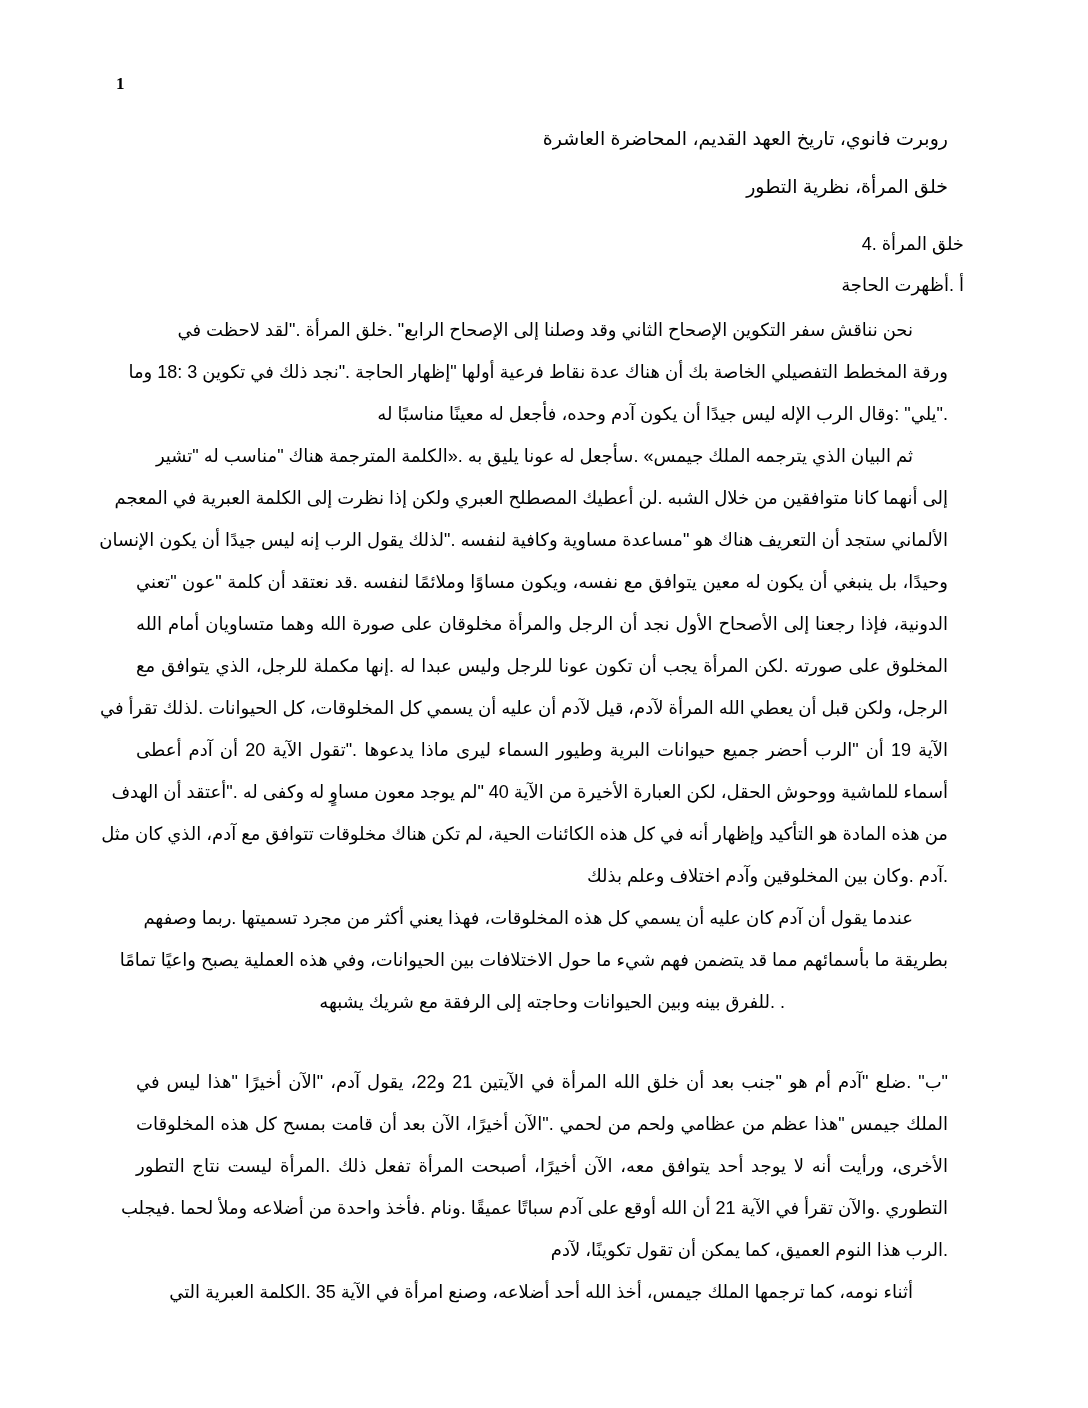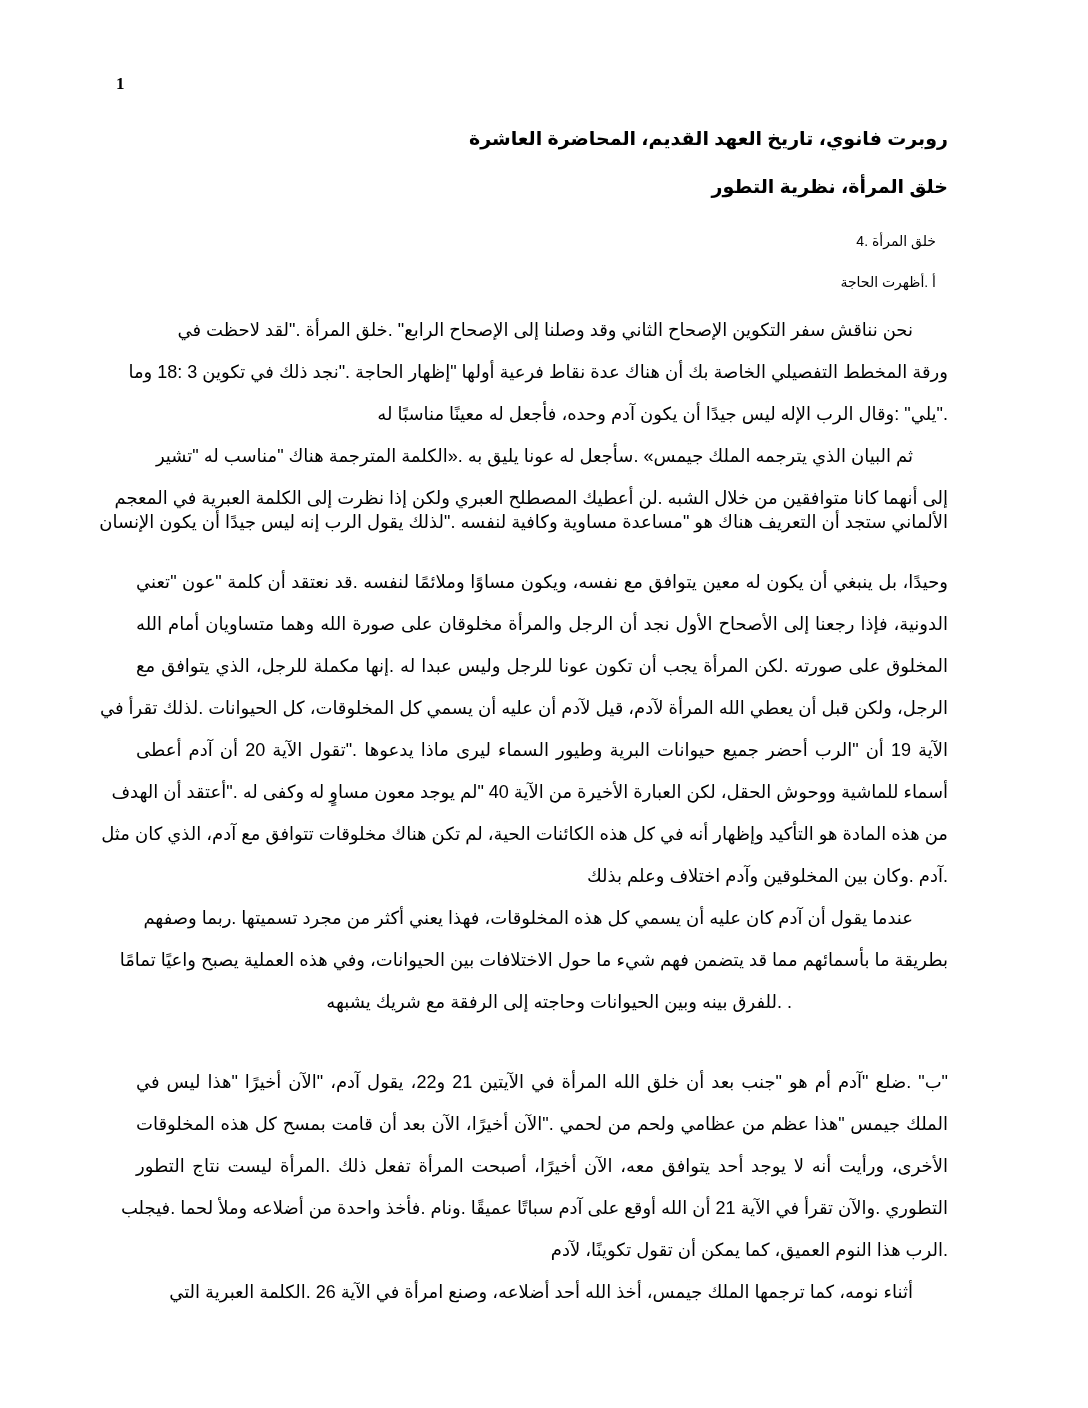--- a/index.html
+++ b/index.html
@@ -1,24 +1,24 @@
 <!DOCTYPE html>
 <html><head>
 <meta charset="utf-8">
 <style>
   html, body { margin: 0; padding: 0; background: #ffffff; }
   body { width: 1088px; height: 1408px; position: relative; overflow: hidden;
          font-family: "Liberation Sans", "DejaVu Sans", sans-serif; color: #000; }
   .page-number { position: absolute; left: 116px; top: 74px; font-family: "Liberation Serif", serif;
                  font-weight: bold; font-size: 17px; }
   .title { position: absolute; right: 140px; direction: rtl; text-align: center;
-           font-weight: bold; font-size: 19px; white-space: nowrap; }
+           font-weight: normal; font-size: 19px; white-space: nowrap; }
   .title-1 { top: 127px; }
   .title-2 { top: 175px; }
-  .heading { position: absolute; right: 152px; direction: rtl; font-size: 14px; white-space: nowrap; }
+  .heading { position: absolute; right: 124px; direction: rtl; font-size: 18px; white-space: nowrap; }
   .heading-1 { top: 233px; }
   .heading-2 { top: 274px; margin-left: 36px; }
   .line { position: absolute; left: 136px; right: 140px; direction: rtl; font-size: 18px;
           white-space: nowrap; text-align: justify; text-align-last: justify; height: 28px; line-height: 28px; }
   .line.last { text-align-last: right; }
   .line.indent { right: 175px; margin-left: 48px; }
 </style>
 </head>
 <body>
 
@@ -30,32 +30,32 @@
 
   <div class="heading heading-1">خلق المرأة .4</div>
   <div class="heading heading-2">أ .أظهرت الحاجة</div>
 
   <div>
     <div class="line indent" style="top:316px">نحن نناقش سفر التكوين الإصحاح الثاني وقد وصلنا إلى الإصحاح الرابع" .خلق المرأة ."لقد لاحظت في</div>
     <div class="line" style="top:358px">ورقة المخطط التفصيلي الخاصة بك أن هناك عدة نقاط فرعية أولها "إظهار الحاجة ."نجد ذلك في تكوين 3 :18 وما</div>
     <div class="line last" style="top:400px">."يلي" :وقال الرب الإله ليس جيدًا أن يكون آدم وحده، فأجعل له معينًا مناسبًا له</div>
     <div class="line indent" style="top:442px">ثم البيان الذي يترجمه الملك جيمس» .سأجعل له عونا يليق به .«الكلمة المترجمة هناك "مناسب له "تشير</div>
     <div class="line" style="top:484px">إلى أنهما كانا متوافقين من خلال الشبه .لن أعطيك المصطلح العبري ولكن إذا نظرت إلى الكلمة العبرية في المعجم</div>
-    <div class="line" style="top:508px">الألماني ستجد أن التعريف هناك هو "مساعدة مساوية وكافية لنفسه ."لذلك يقول الرب إنه ليس جيدًا أن يكون الإنسان</div>
+    <div class="line" style="top:526px">الألماني ستجد أن التعريف هناك هو "مساعدة مساوية وكافية لنفسه ."لذلك يقول الرب إنه ليس جيدًا أن يكون الإنسان</div>
     <div class="line" style="top:568px">وحيدًا، بل ينبغي أن يكون له معين يتوافق مع نفسه، ويكون مساوًا وملائمًا لنفسه .قد نعتقد أن كلمة "عون "تعني</div>
     <div class="line" style="top:610px">الدونية، فإذا رجعنا إلى الأصحاح الأول نجد أن الرجل والمرأة مخلوقان على صورة الله وهما متساويان أمام الله</div>
     <div class="line" style="top:652px">المخلوق على صورته .لكن المرأة يجب أن تكون عونا للرجل وليس عبدا له .إنها مكملة للرجل، الذي يتوافق مع</div>
     <div class="line" style="top:694px">الرجل، ولكن قبل أن يعطي الله المرأة لآدم، قيل لآدم أن عليه أن يسمي كل المخلوقات، كل الحيوانات .لذلك تقرأ في</div>
     <div class="line" style="top:736px">الآية 19 أن "الرب أحضر جميع حيوانات البرية وطيور السماء ليرى ماذا يدعوها ."تقول الآية 20 أن آدم أعطى</div>
     <div class="line" style="top:778px">أسماء للماشية ووحوش الحقل، لكن العبارة الأخيرة من الآية 40 "لم يوجد معون مساوٍ له وكفى له ."أعتقد أن الهدف</div>
     <div class="line" style="top:820px">من هذه المادة هو التأكيد وإظهار أنه في كل هذه الكائنات الحية، لم تكن هناك مخلوقات تتوافق مع آدم، الذي كان مثل</div>
     <div class="line last" style="top:862px">.آدم .وكان بين المخلوقين وآدم اختلاف وعلم بذلك</div>
     <div class="line indent" style="top:904px">عندما يقول أن آدم كان عليه أن يسمي كل هذه المخلوقات، فهذا يعني أكثر من مجرد تسميتها .ربما وصفهم</div>
     <div class="line" style="top:946px">بطريقة ما بأسمائهم مما قد يتضمن فهم شيء ما حول الاختلافات بين الحيوانات، وفي هذه العملية يصبح واعيًا تمامًا</div>
-    <div class="line last indent" style="top:988px; right:296px">. .للفرق بينه وبين الحيوانات وحاجته إلى الرفقة مع شريك يشبهه</div>
+    <div class="line last indent" style="top:988px; right:303px">. .للفرق بينه وبين الحيوانات وحاجته إلى الرفقة مع شريك يشبهه</div>
     <div class="line" style="top:1068px">"ب" .ضلع "آدم أم هو "جنب        بعد أن خلق الله المرأة في الآيتين 21 و22، يقول آدم، "الآن أخيرًا "هذا ليس في</div>
     <div class="line" style="top:1110px">الملك جيمس "هذا عظم من عظامي ولحم من لحمي ."الآن أخيرًا، الآن بعد أن قامت بمسح كل هذه المخلوقات</div>
     <div class="line" style="top:1152px">الأخرى، ورأيت أنه لا يوجد أحد يتوافق معه، الآن أخيرًا، أصبحت المرأة تفعل ذلك .المرأة ليست نتاج التطور</div>
     <div class="line" style="top:1194px">التطوري .والآن تقرأ في الآية 21 أن الله أوقع على آدم سباتًا عميقًا .ونام .فأخذ واحدة من أضلاعه وملأ لحما .فيجلب</div>
     <div class="line last" style="top:1236px">.الرب هذا النوم العميق، كما يمكن أن تقول تكوينًا، لآدم</div>
-    <div class="line indent" style="top:1278px; left:140px">أثناء نومه، كما ترجمها الملك جيمس، أخذ الله أحد أضلاعه، وصنع امرأة في الآية 26 .الكلمة العبرية التي</div>
+    <div class="line indent" style="top:1278px; left:140px">أثناء نومه، كما ترجمها الملك جيمس، أخذ الله أحد أضلاعه، وصنع امرأة في الآية 35 .الكلمة العبرية التي</div>
   </div>
 </div>
 
 </body></html>

